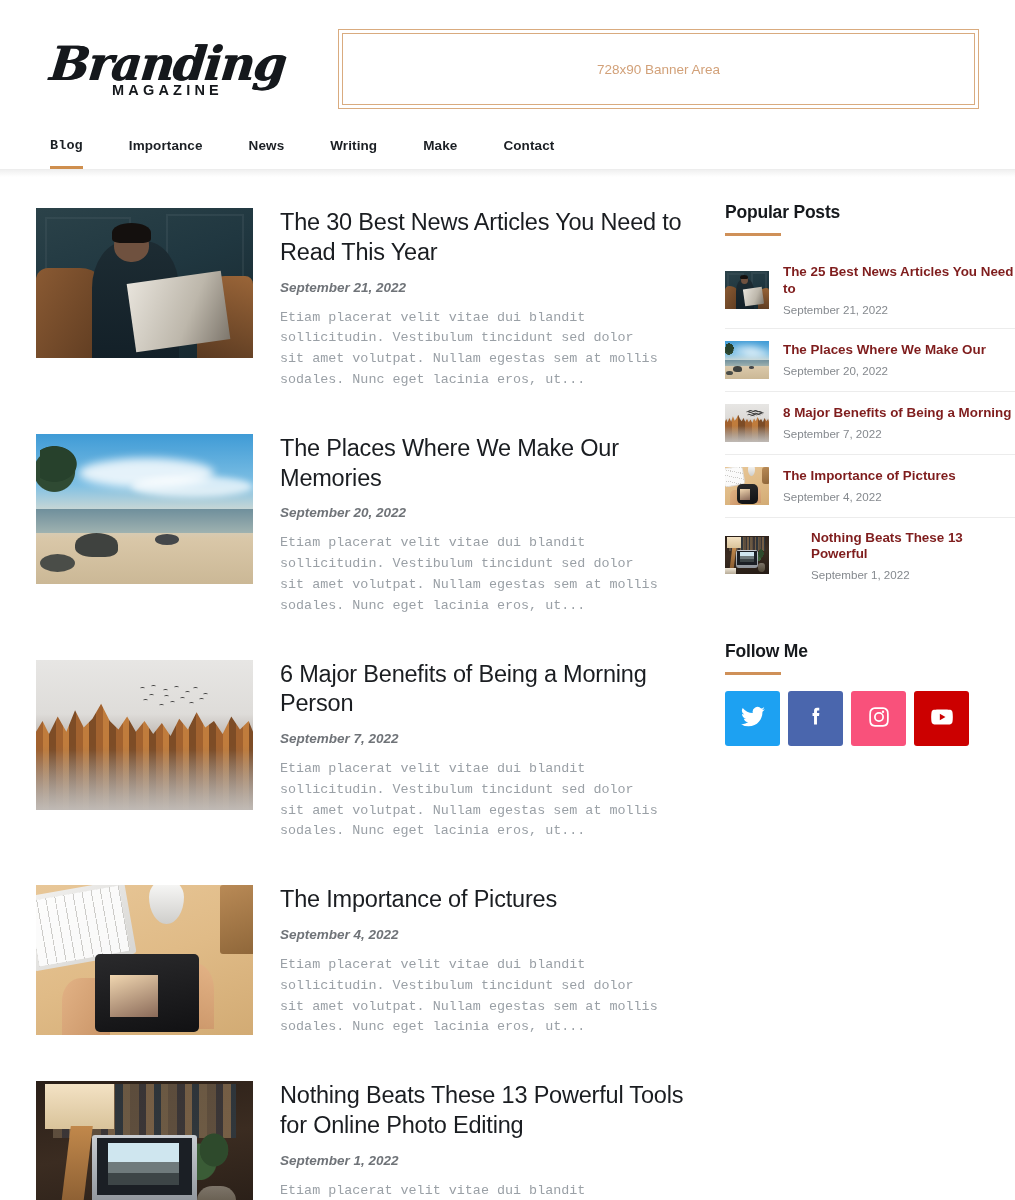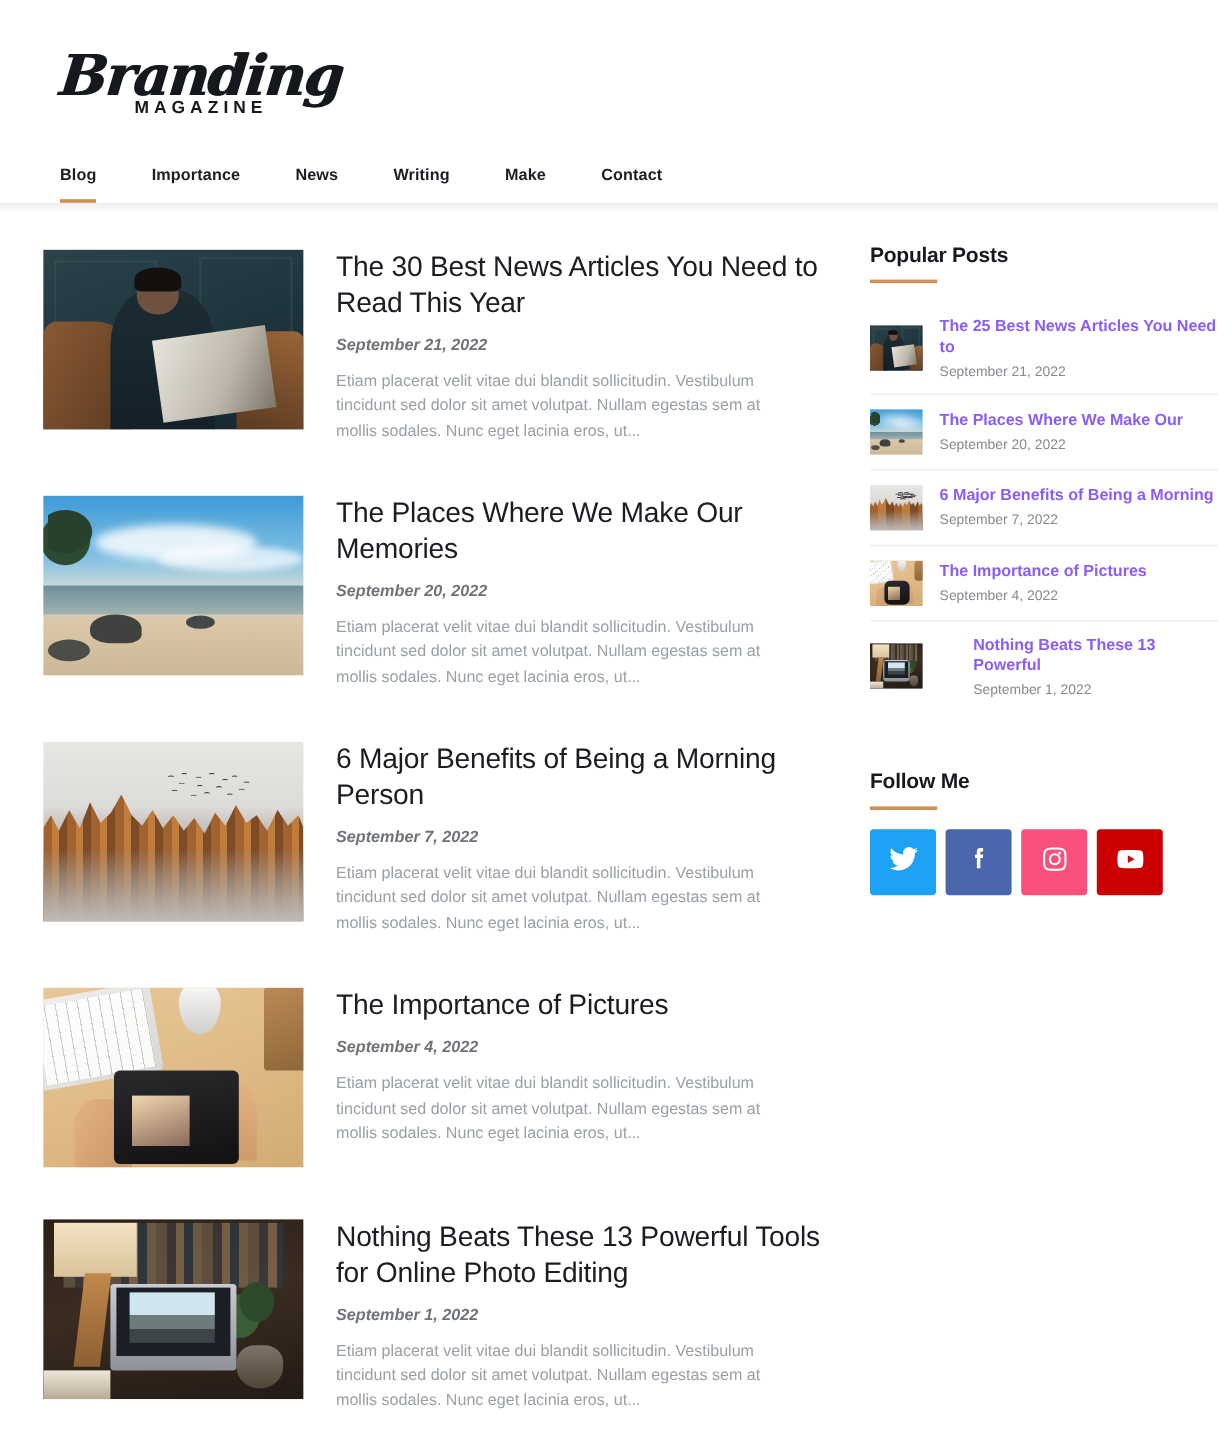--- a/index.html
+++ b/index.html
@@ -75,21 +75,21 @@
   .nav-inner { display: flex; align-items: flex-end; gap: 0; }
   .nav-item {
     font-size: 13.5px;
     font-weight: 700;
     color: #1b1f24;
     padding: 14px 23px 16px 23px;
     cursor: pointer;
     position: relative;
     letter-spacing: .1px;
   }
-  .nav-item:first-child { padding-left: 14px; }
+  .nav-item:first-child { padding-left: 14px; font-family: Liberation Mono, monospace; }
   .nav-item.active::after {
     content: "";
     position: absolute;
     left: 14px; right: 23px; bottom: 0;
     height: 3px;
     background: #cf8f4e;
   }
   .nav-shadow {
     height: 7px;
     background: linear-gradient(to bottom, #f0f0f0, #ffffff);
@@ -131,20 +131,21 @@
     font-weight: 700;
     color: #6f7378;
     margin-top: 12px;
   }
   .art-excerpt {
     font-size: 13.4px;
     color: #9aa0a6;
     line-height: 1.55;
     margin-top: 13px;
     max-width: 378px;
+    font-family: Liberation Mono, monospace;
   }
 
   
   .side-head {
     font-size: 17.5px;
     font-weight: 700;
     color: #16191d;
     letter-spacing: -.2px;
   }
   .side-rule {
@@ -166,21 +167,21 @@
   .pp-thumb {
     width: 44px; height: 38px;
     flex: 0 0 44px;
     overflow: hidden;
     position: relative;
   }
   .pp-text { padding-left: 14px; }
   .pp-title {
     font-size: 13.4px;
     font-weight: 700;
-    color: #8b5cf6;
+    color: #7f1d1d;
     line-height: 1.25;
   }
   .pp-date {
     font-size: 11.6px;
     color: #85898e;
     margin-top: 5px;
   }
 
   .block-gap { height: 48px; }
   .block-gap-sm { height: 40px; }
@@ -281,20 +282,23 @@
 </style>
 </head>
 <body>
 
 <div class="page">
 
   <header class="header">
     <div class="logo-wrap">
       <div class="logo-script">Branding</div>
       <div class="logo-sub">MAGAZINE</div>
+    </div>
+    <div class="banner-728">
+      <div class="banner-728-inner">728x90 Banner Area</div>
     </div>
   </header>
 
   <nav class="nav">
     <div class="nav-inner" id="nav-inner">
         <div class="nav-item active">Blog</div>
         <div class="nav-item">Importance</div>
         <div class="nav-item">News</div>
         <div class="nav-item">Writing</div>
         <div class="nav-item">Make</div>
@@ -475,21 +479,21 @@
                     <div class="b" style="left:70%;top:24%"></div>
                     <div class="b" style="left:8%;top:40%"></div>
                     <div class="b" style="left:36%;top:46%"></div>
                     <div class="b" style="left:56%;top:48%"></div>
                     <div class="b" style="left:66%;top:38%"></div>
                     <div class="b" style="left:24%;top:52%"></div>
                   </div>
                 </div>
               </div>
               <div class="pp-text">
-                <div class="pp-title">6 Major Benefits of Being a Morning</div>
+                <div class="pp-title">8 Major Benefits of Being a Morning</div>
                 <div class="pp-date">September 7, 2022</div>
               </div>
             </div>
             <div class="pp-item">
               <div class="pp-thumb">
                 <div class="img img-desk">
                   <div class="kbd"></div>
                   <div class="mouse"></div>
                   <div class="note"></div>
                   <div class="handL"></div>

